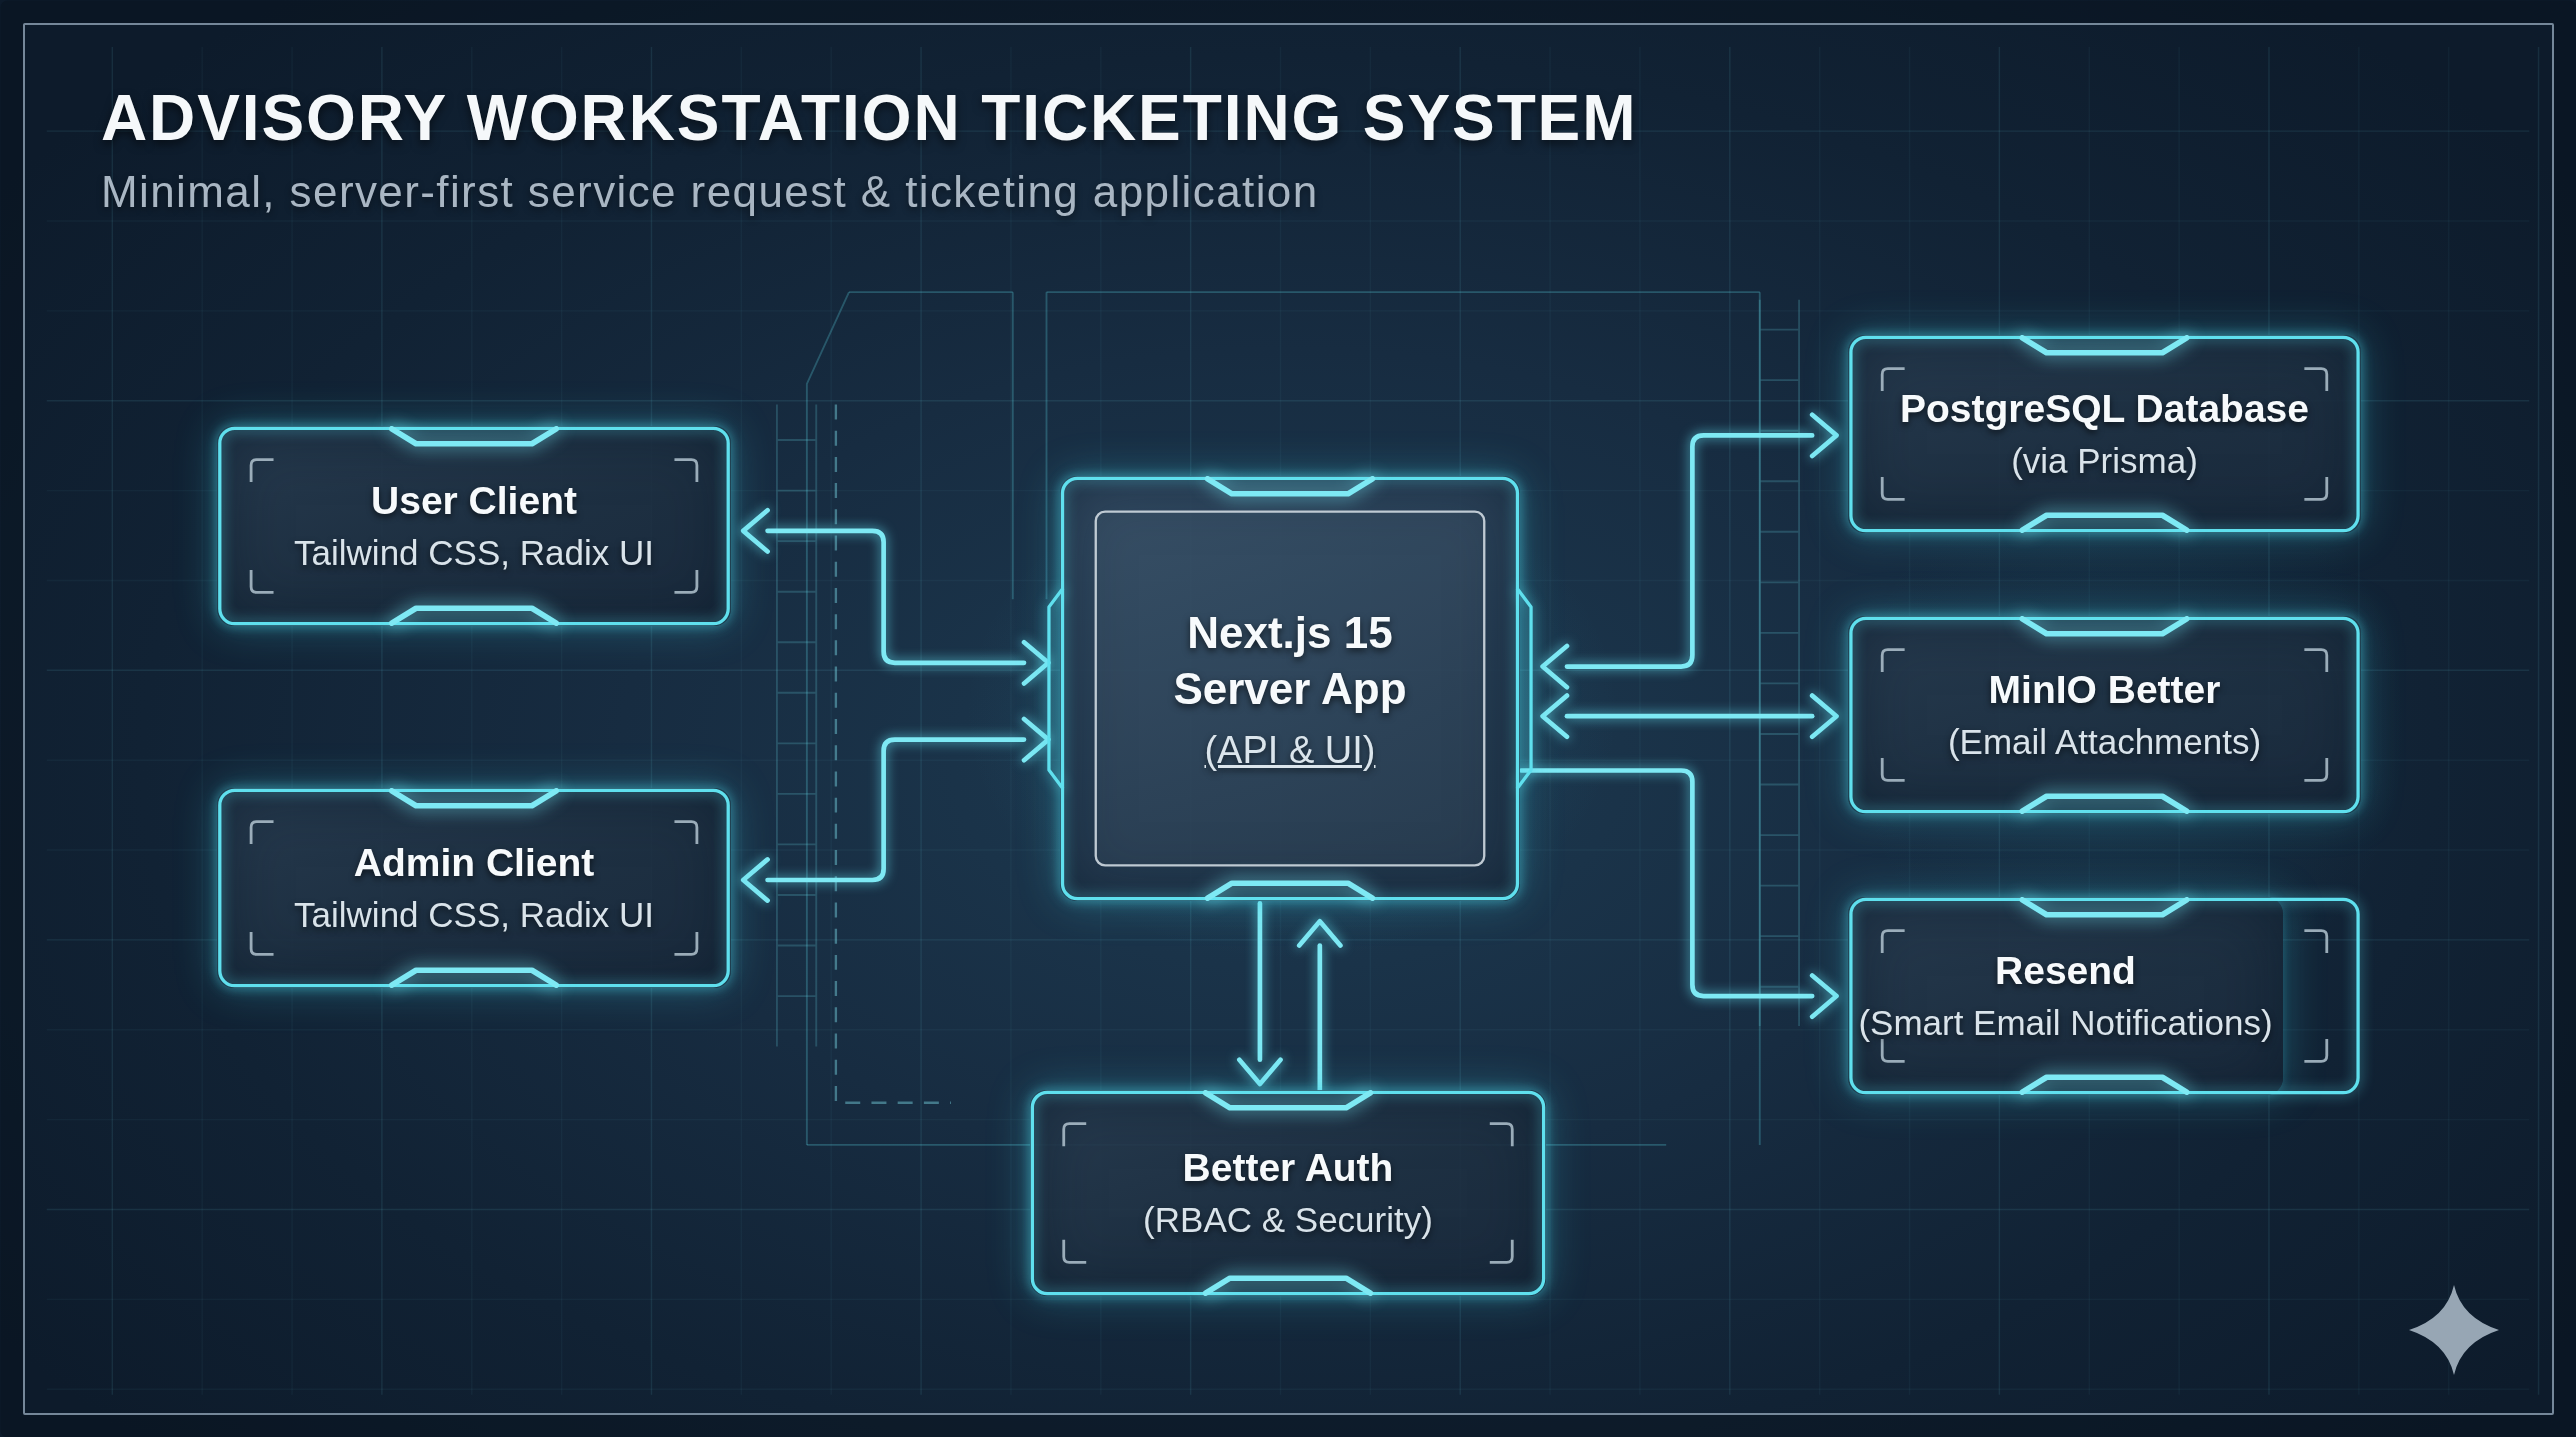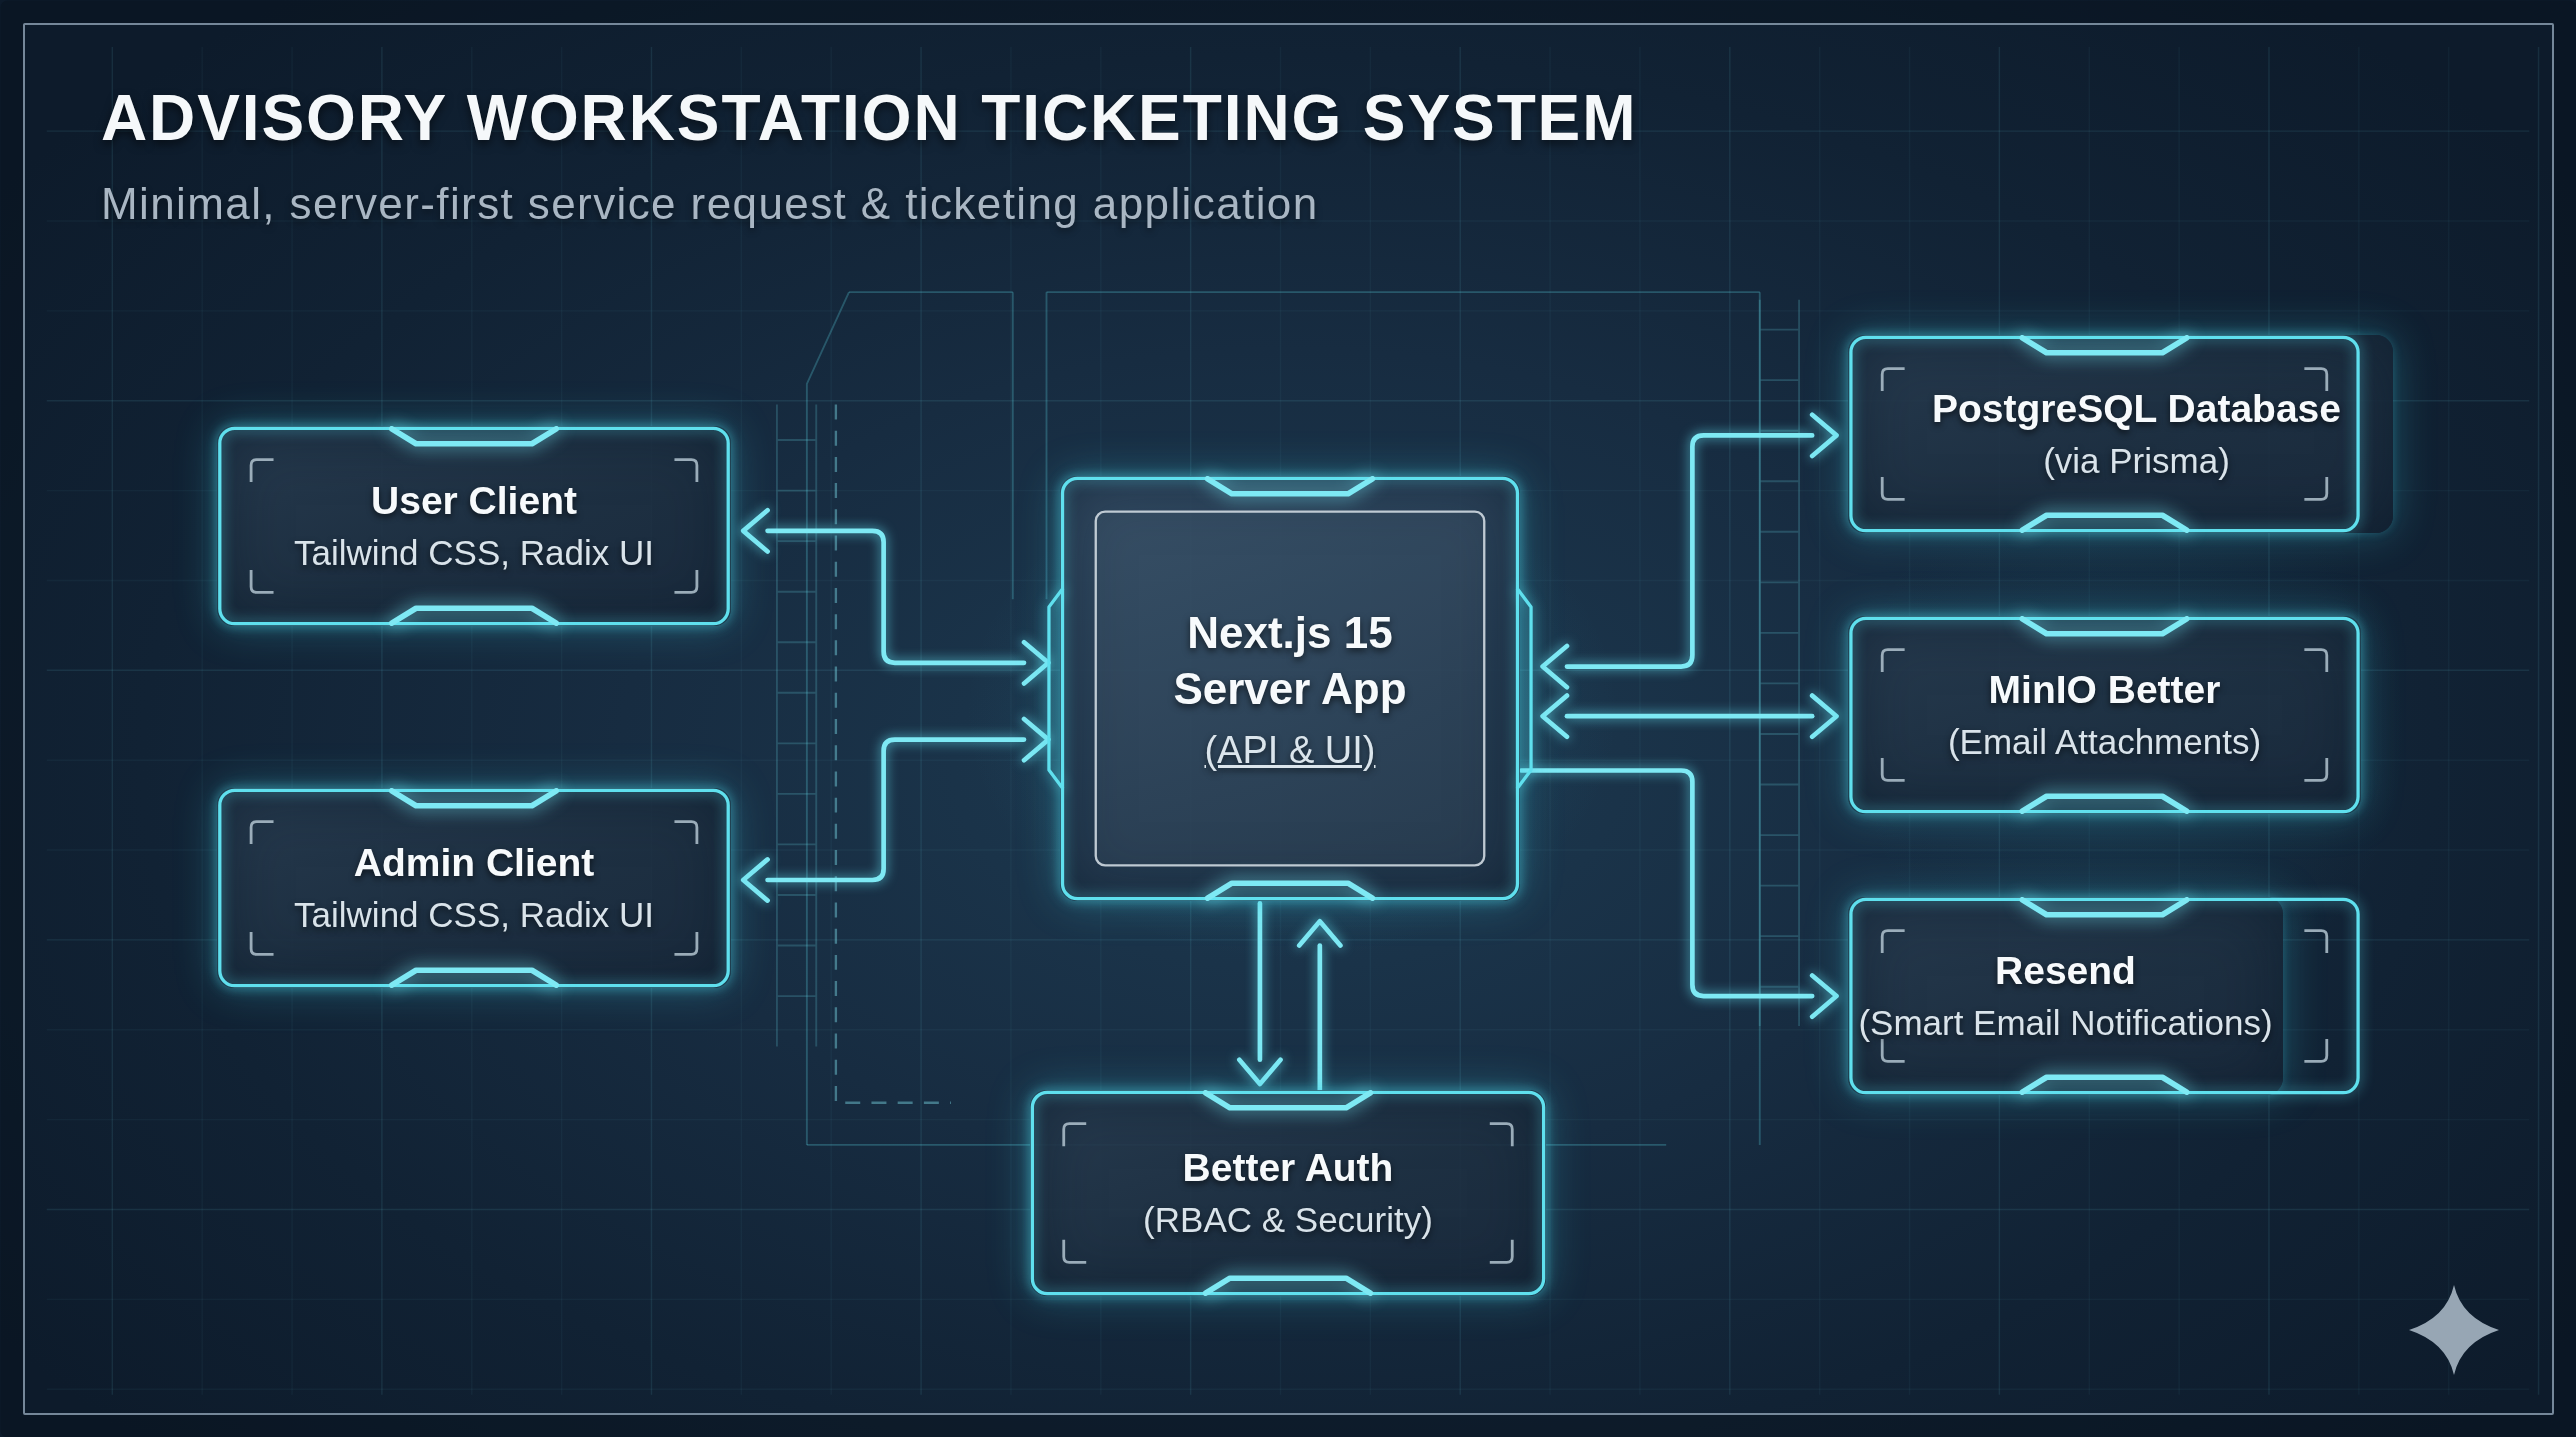--- a/index.html
+++ b/index.html
@@ -39,21 +39,21 @@
 
   
   #header { position: absolute; left: 101px; top: 81px; }
   #page-title {
     font-size: 64px; font-weight: 700; letter-spacing: 1.9px;
     color: #f5f8fa;
     text-shadow: 0 3.7px 9.4px rgba(0,0,0,0.55);
     white-space: nowrap;
   }
   #page-subtitle {
-    margin-top: 24px;
+    margin-top: 12px;
     font-size: 44px; font-weight: 400; letter-spacing: 1.4px;
     color: #a9b6c3;
     text-shadow: 0 2.8px 7.5px rgba(0,0,0,0.45);
     white-space: nowrap;
   }
 
   
   .hud-box {
     position: absolute;
     border-radius: 17px;
@@ -96,21 +96,21 @@
     text-shadow: 0 2.8px 6.6px rgba(0,0,0,0.55);
     white-space: nowrap;
     text-decoration: underline;
   }
 
   
   #node-user-client  { left: 217px;  top: 426px;  width: 514px; height: 200px; }
   #node-admin-client { left: 217px;  top: 788px;  width: 514px; height: 200px; }
   #node-server       { left: 1060px; top: 476px;  width: 460px; height: 425px;
                        background: linear-gradient(160deg, rgba(52,76,100,0.92) 0%, rgba(38,60,82,0.92) 60%, rgba(32,52,72,0.92) 100%); }
-  #node-postgres     { left: 1848px; top: 335px;  width: 513px; height: 198px; padding-left: 32px; }
+  #node-postgres     { left: 1848px; top: 335px;  width: 513px; height: 198px; }
   #node-minio        { left: 1848px; top: 616px;  width: 513px; height: 198px; }
   #node-resend       { left: 1848px; top: 897px;  width: 435px; height: 198px; }
   #node-better-auth  { left: 1030px; top: 1090px; width: 516px; height: 206px; }
 
   
   .wire { fill: none; stroke: var(--accent-bright, #7ee9f4); stroke-width: 5; stroke-linecap: round;
           filter: drop-shadow(0 0 6px rgba(100,228,244,0.85)); }
   .chev { fill: none; stroke: var(--accent-bright, #7ee9f4); stroke-width: 5;
           stroke-linecap: round; stroke-linejoin: round;
           filter: drop-shadow(0 0 6px rgba(100,228,244,0.85)); }

